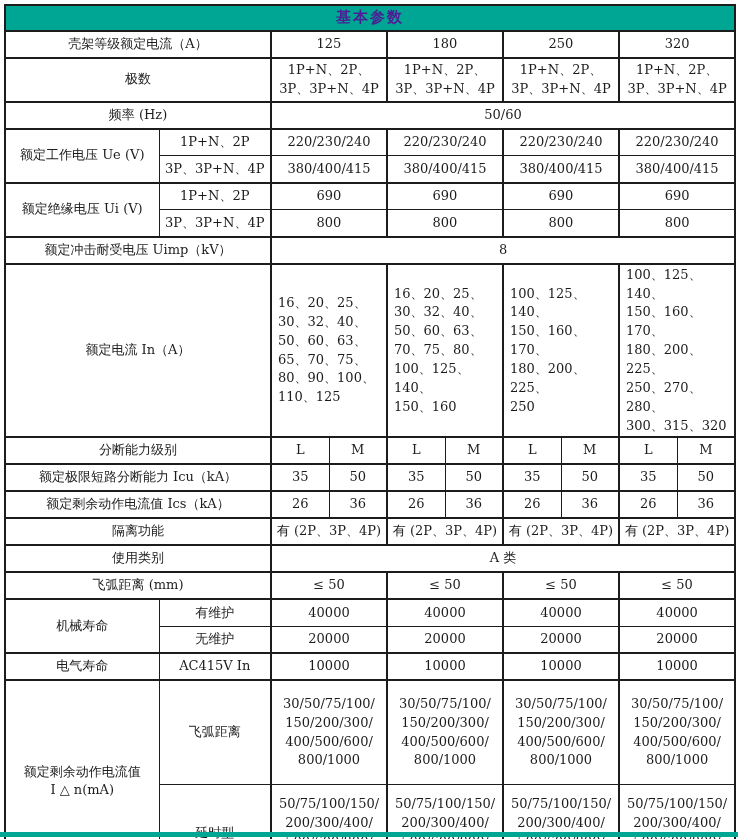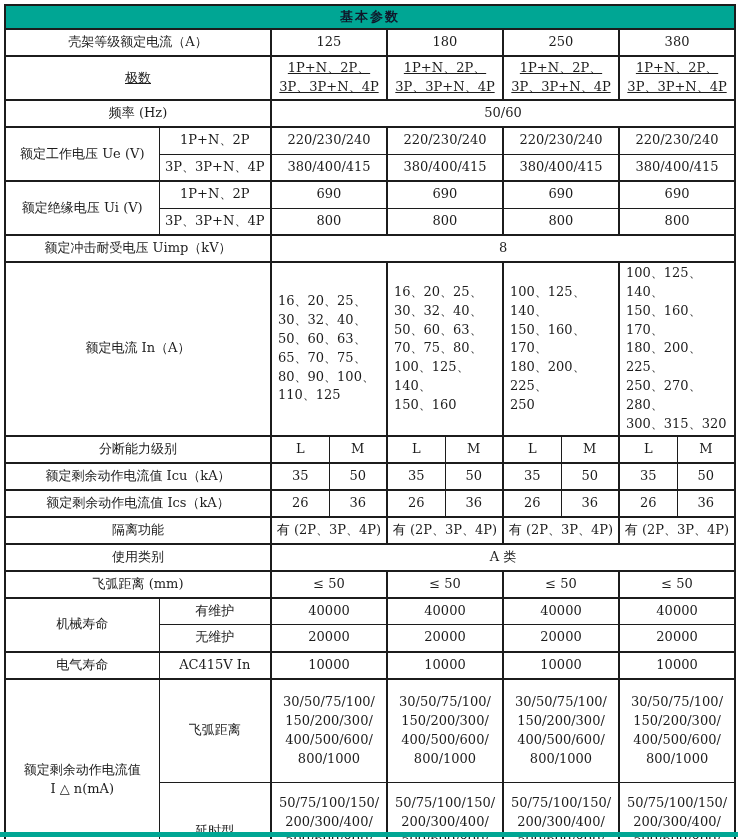--- a/index.html
+++ b/index.html
@@ -29,29 +29,29 @@
     vertical-align:middle;
     font-size:13px;
     padding:1px 2px;
     overflow:hidden;
     line-height:1.45;
   }
   tr.sec > td{border-top-width:2px;}
   td.cl{border-left-width:2px;}
   td.title{
     background:var(--header_bg);
-    color:#0f172a;
+    color:#4c1d95;
     font-weight:bold;
-    font-size:13px;
+    font-size:15px;
     letter-spacing:2px;
     border-bottom-width:2px;
   }
   td.pre{white-space:pre-line;margin-left:23px;}
   td.al{text-align:left;padding-left:6px;}
-  tr.h24{height:24px;} tr.h27{height:27px;} tr.h44{height:44px;text-decoration:underline;}
+  tr.h24{height:24px;} tr.h27{height:27px;} tr.h44{height:44px;}
   tr.h118{height:118px;} tr.h104{height:104px;} tr.h98{height:98px;}
   .bottom-bar{
     position:absolute;
     left:0;bottom:2px;
     width:738px;height:5px;
     background:var(--bottom_bar);
   }
 </style>
 </head>
 <body>
@@ -73,21 +73,21 @@
 
     <tr class="h24">
       <td class="title" colspan="10">基本参数</td>
     </tr>
 
     <tr class="sec h27">
       <td colspan="2">壳架等级额定电流（A）</td>
       <td colspan="2" class="cl">125</td>
       <td colspan="2" class="cl">180</td>
       <td colspan="2" class="cl">250</td>
-      <td colspan="2" class="cl">380</td>
+      <td colspan="2" class="cl">320</td>
     </tr>
 
     <tr class="sec h44">
       <td colspan="2">极数</td>
       <td colspan="2" class="cl pre">1P+N、2P、
 3P、3P+N、4P</td>
       <td colspan="2" class="cl pre">1P+N、2P、
 3P、3P+N、4P</td>
       <td colspan="2" class="cl pre">1P+N、2P、
 3P、3P+N、4P</td>
@@ -168,21 +168,21 @@
       <td>M</td>
       <td class="cl">L</td>
       <td>M</td>
       <td class="cl">L</td>
       <td>M</td>
       <td class="cl">L</td>
       <td>M</td>
     </tr>
 
     <tr class="sec h27">
-      <td colspan="2">额定剩余动作电流值 Icu（kA）</td>
+      <td colspan="2">额定极限短路分断能力 Icu（kA）</td>
       <td class="cl">35</td>
       <td>50</td>
       <td class="cl">35</td>
       <td>50</td>
       <td class="cl">35</td>
       <td>50</td>
       <td class="cl">35</td>
       <td>50</td>
     </tr>
 

